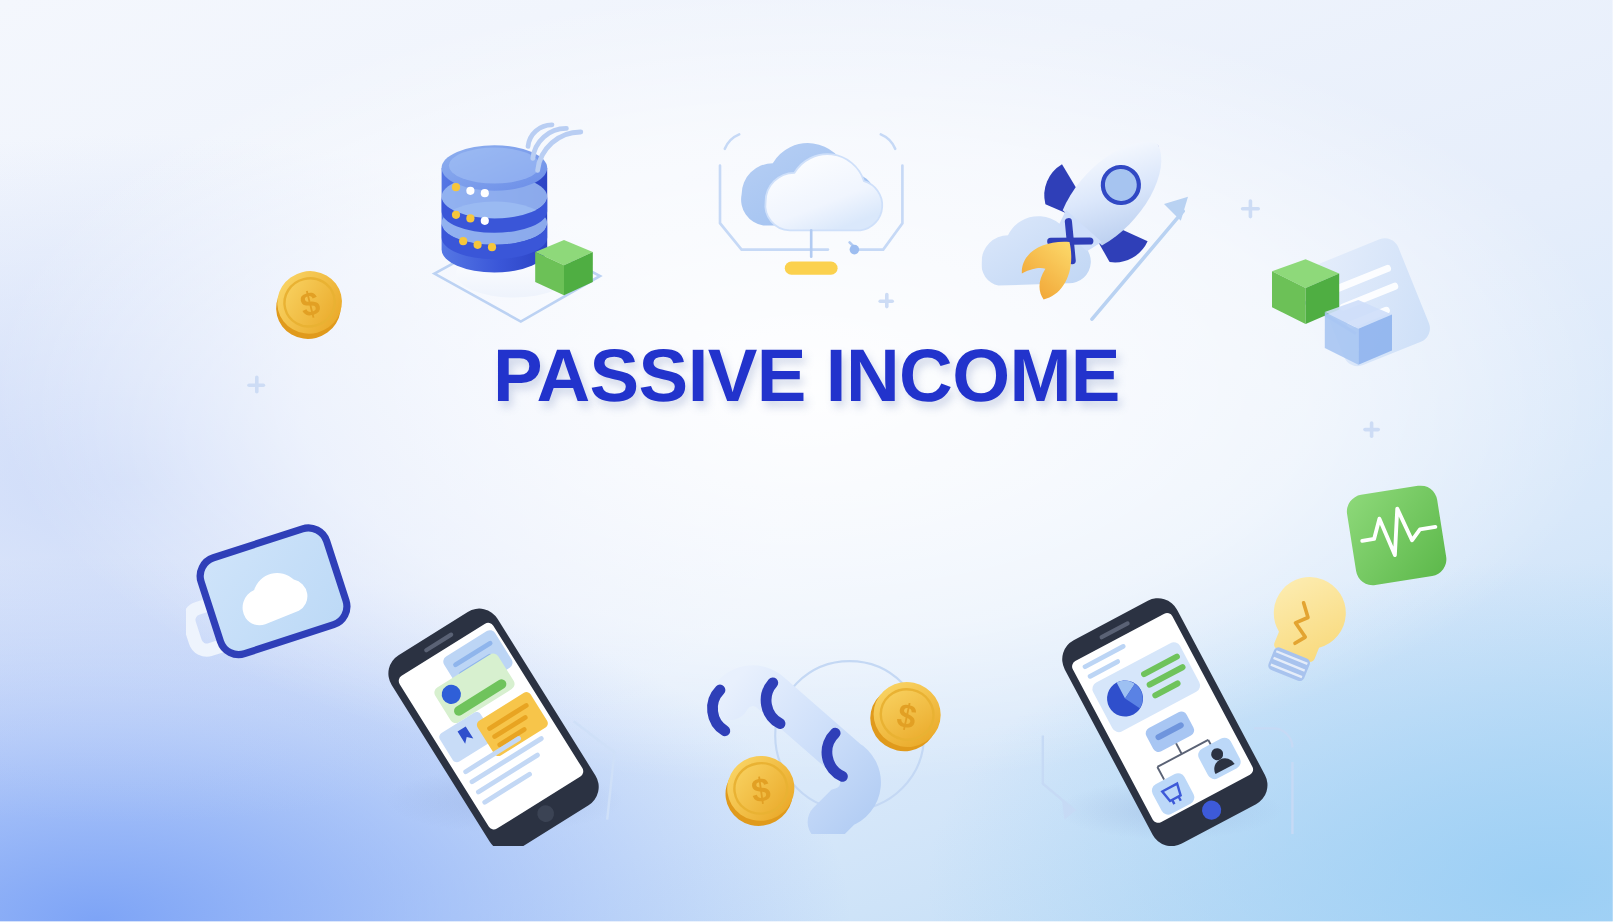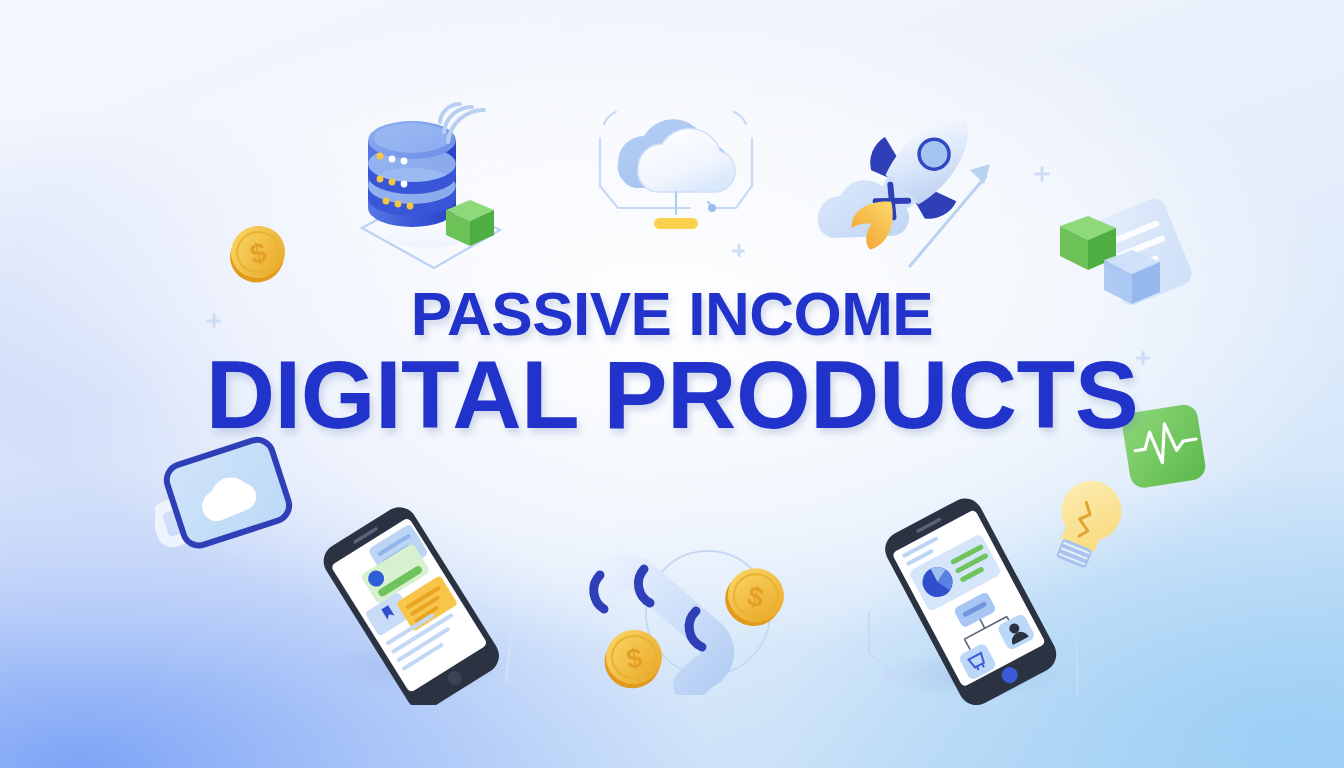--- a/index.html
+++ b/index.html
@@ -443,16 +443,15 @@
           <rect x="126" y="140" width="30" height="28" rx="6" fill="#bcd8f8"></rect>
           <circle cx="141" cy="150" r="5" fill="#2b3242"></circle>
           <path d="M132 164 a9 9 0 0 1 18 0 Z" fill="#2b3242"></path>
         </g>
       </g>
     </svg>
   </div>
 
   <div id="title-block">
     <span class="title-line" id="title-line-1">PASSIVE INCOME</span>
-    <span class="title-line" id="title-line-2">DIGITAL PRODUCTS</span>
   </div>
 
 </div>
 
 </body></html>

